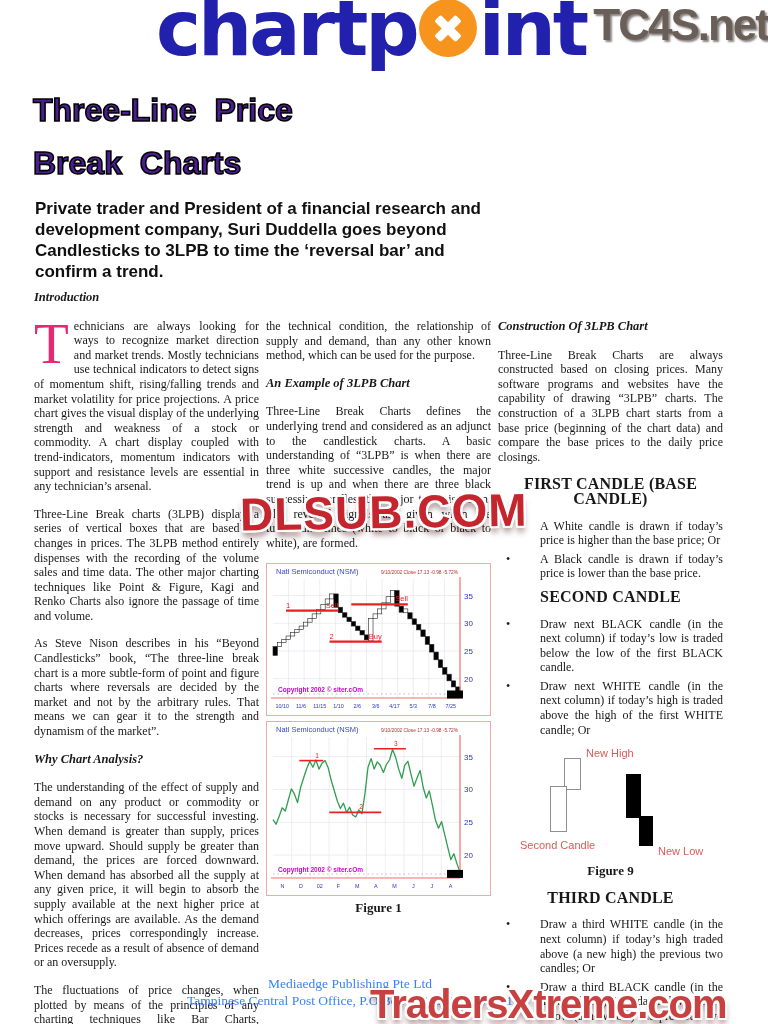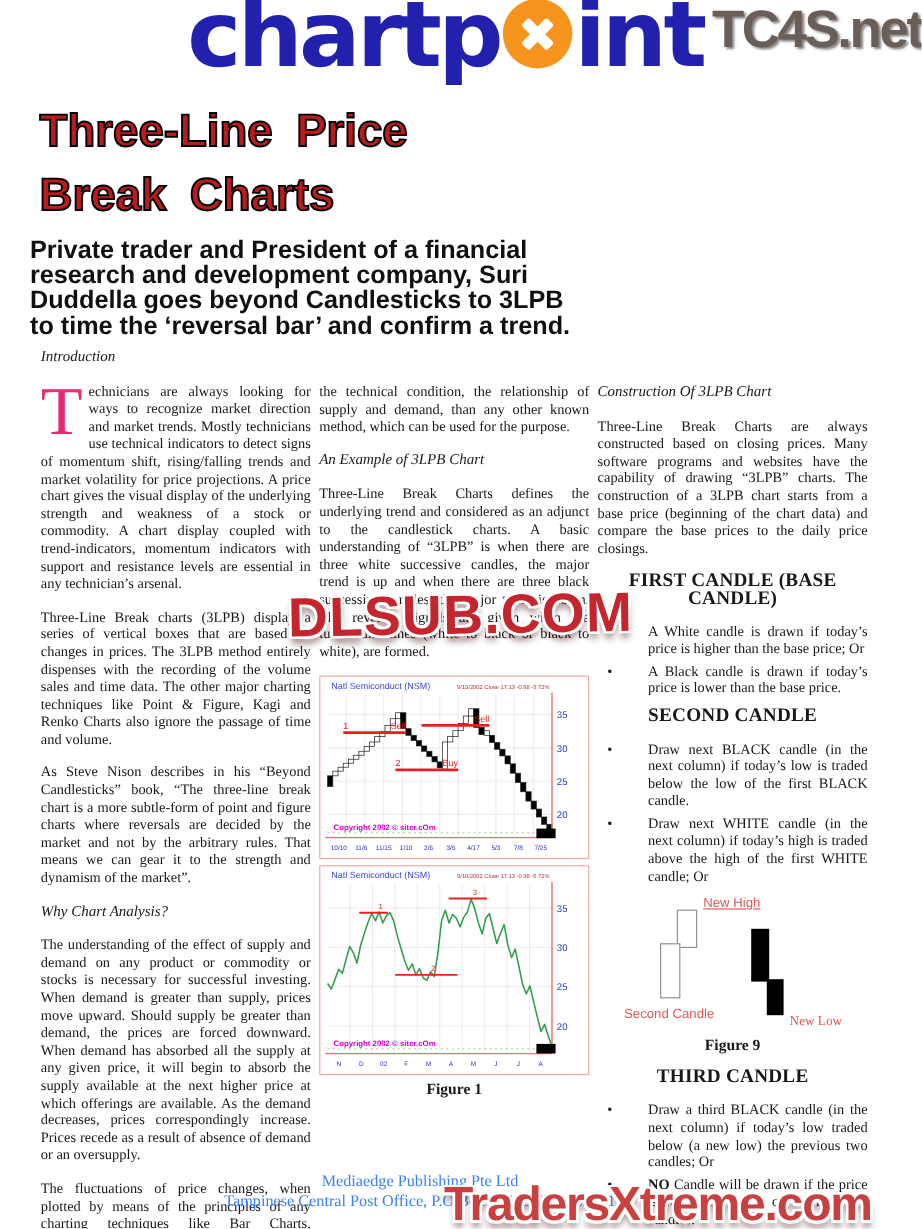--- a/index.html
+++ b/index.html
@@ -17,32 +17,32 @@
   .wm{position:absolute;font-family:"Liberation Sans",sans-serif;font-weight:900;white-space:nowrap;}
   .wm-tc4s{right:0;top:0;font-size:44px;letter-spacing:-2px;color:#6a5f58;
            text-shadow:2px 2px 2px rgba(40,30,25,.55);}
   .wm-red{color:#c5262e;letter-spacing:1px;
      text-shadow:-2px -2px 0 #fff,2px -2px 0 #fff,-2px 2px 0 #fff,2px 2px 0 #fff,
                  0 -2px 0 #fff,0 2px 0 #fff,-2px 0 0 #fff,2px 0 0 #fff,0 6px 6px rgba(60,0,0,.5);}
   .wm-dlsub{left:240px;top:485px;font-size:46px;transform:rotate(-1deg);}
   .wm-traders{left:370px;top:982px;font-size:40px;letter-spacing:-1px;color:#c84040;}
 
   .title{position:absolute;left:33px;top:84px;font-family:"Liberation Sans",sans-serif;
-         font-weight:bold;font-size:38px;line-height:53px;color:#b91c1c;word-spacing:9px;
+         font-weight:bold;font-size:32px;line-height:53px;color:#4c1d95;word-spacing:9px;
          -webkit-text-stroke:1.6px #000;}
-  .standfirst{position:absolute;left:25px;top:198px;width:462px;
-         font-family:"Liberation Sans",sans-serif;font-weight:bold;font-size:21px;
+  .standfirst{position:absolute;left:35px;top:198px;width:462px;
+         font-family:"Liberation Sans",sans-serif;font-weight:bold;font-size:17px;
          line-height:21px;color:#101010;}
 
   
   .col{position:absolute;top:290px;width:225px;font-size:12px;line-height:14.6px;
        text-align:justify;}
   .col1{left:34px;} .col2{left:266px;padding-top:29px;} .col3{left:498px;padding-top:29px;}
   .col p{margin:0 0 13px;}
-  .hital{font-style:italic;font-weight:normal;font-size:12.5px;margin:0 0 14px;text-align:left;}
+  .hital{font-style:italic;font-weight:bold;font-size:12.5px;margin:0 0 14px;text-align:left;}
   .hcaps{font-weight:bold;font-size:16px;margin:0 0 12px;text-align:center;letter-spacing:.2px;}
   .dropcap{float:left;font-size:57px;line-height:44px;height:46px;color:#e62a72;
            padding:3px 5px 0 0;font-weight:normal;}
   ul.bullets{list-style:none;margin:0 0 9px;padding:0;}
   ul.bullets li{position:relative;padding-left:42px;margin:4px 0 2px;}
   ul.bullets li::before{content:"\2022";position:absolute;left:8px;top:0;}
 
   .chart{position:relative;width:225px;box-sizing:border-box;border:1px solid #f0a8a8;
          background:#fff;margin:0 0 5px;}
   #chart1{height:153px;} #chart2{height:175px;}
@@ -51,21 +51,21 @@
   
   .fig2{position:relative;height:114px;margin:4px 0 0;}
   .fc{position:absolute;box-sizing:border-box;}
   .fc-w{background:#fff;border:1.4px solid #909090;}
   .fc-b{background:#000;}
   .fw-hi{left:66px;top:12px;width:17px;height:32px;}
   .fw-lo{left:52px;top:40px;width:17px;height:46px;}
   .fb-hi{left:128px;top:28px;width:15px;height:44px;}
   .fb-lo{left:141px;top:70px;width:14px;height:30px;}
   .flbl{position:absolute;color:#e05858;font-family:"Liberation Sans",sans-serif;font-size:11px;white-space:nowrap;}
-  .fl-newhigh{left:88px;top:0;text-decoration:underline;} .fl-second{left:22px;top:92px;} .fl-newlow{left:160px;top:98px;font-family:Liberation Serif, serif;}
+  .fl-newhigh{left:88px;top:0;} .fl-second{left:22px;top:92px;} .fl-newlow{left:160px;top:98px;}
 
   .footer{position:absolute;left:0;top:975px;width:700px;text-align:center;
           font-size:13.5px;line-height:17px;color:#3b82f6;}
 </style>
 </head>
 <body>
 
 <div class="page">
 
   <div class="logo"><span>chartp</span><span class="logo-o"><span class="xb x1"></span><span class="xb x2"></span></span><span>int</span></div>
@@ -248,20 +248,21 @@
       <span class="fc fc-w fw-lo"></span>
       <span class="fc fc-b fb-hi"></span>
       <span class="fc fc-b fb-lo"></span>
       <span class="flbl fl-second">Second Candle</span>
       <span class="flbl fl-newlow">New Low</span>
     </div>
     <div class="figcap">Figure 9</div>
 
     <div class="hcaps">THIRD CANDLE</div>
     <ul class="bullets">
+        <li>Draw a third WHITE candle (in the next column) if today’s high traded above (a new high) the previous two candles; Or</li>
         <li>Draw a third BLACK candle (in the next column) if today’s low traded below (a new low) the previous two candles; Or</li>
         <li><b>NO</b> Candle will be drawn if the price is within the range of the first two candles.</li>
       </ul>
   </div>
 
   <div class="footer">
     <div>Mediaedge Publishing Pte Ltd</div>
     <div>Tampinese Central Post Office, P.O.Box 334, Soingapore 91</div>
   </div>
 

